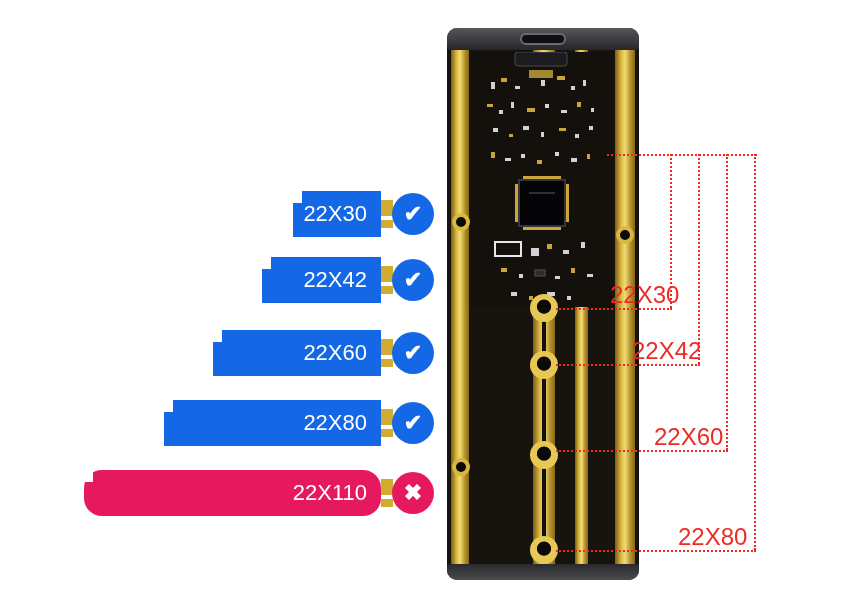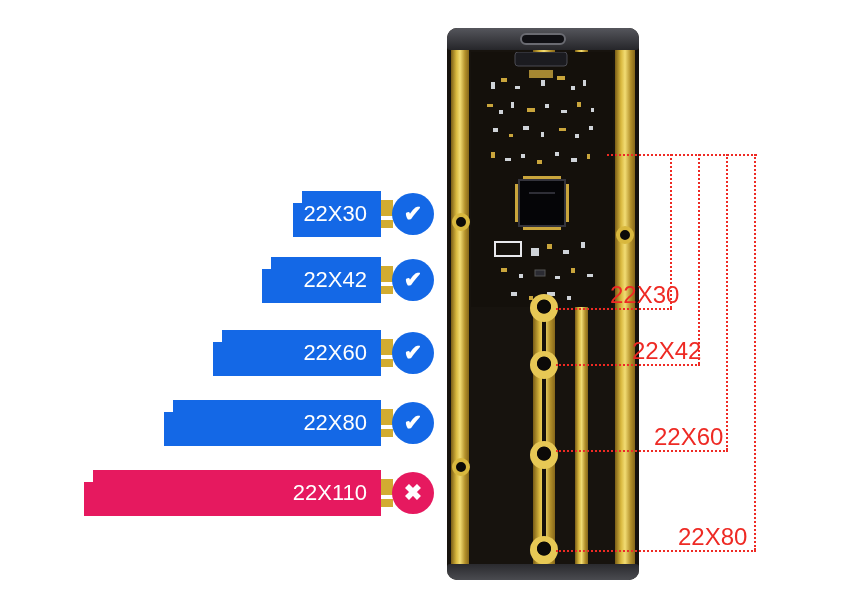--- a/index.html
+++ b/index.html
@@ -3,21 +3,21 @@
 <meta charset="utf-8">
 <style>
   html,body { margin:0; padding:0; background:#fff; font-family:"Liberation Sans", sans-serif; }
   .canvas { position:relative; width:867px; height:599px; background:#fff; overflow:hidden; margin:0 auto; }
 
   
   .bar { position:absolute; height:46px; background:var(--bar-blue,#1468e6);
          display:flex; align-items:center; justify-content:flex-end;
          padding-right:14px; box-sizing:border-box; color:#fff; font-size:22px;
          clip-path:polygon(0 12px, 9px 12px, 9px 0, 100% 0, 100% 100%, 0 100%); }
-  .bar.red { background:var(--bar-red,#e6195f); }
+  .bar.red { background:var(--bar-red,#e6195f);border-radius:18px; }
   .b1 { left:293px; top:191px; width:88px; }
   .b2 { left:262px; top:257px; width:119px; }
   .b3 { left:213px; top:330px; width:168px; }
   .b4 { left:164px; top:400px; width:217px; }
   .b5 { left:84px;  top:470px; width:297px; }
 
   .conn { position:absolute; width:12px; height:28px;
           background:linear-gradient(180deg, var(--gold,#d2ac31) 0 58%, rgba(0,0,0,0) 58% 70%, var(--gold,#d2ac31) 70% 100%); }
   .c1 { left:381px; top:200px; } .c2 { left:381px; top:266px; }
   .c3 { left:381px; top:339px; } .c4 { left:381px; top:409px; }

